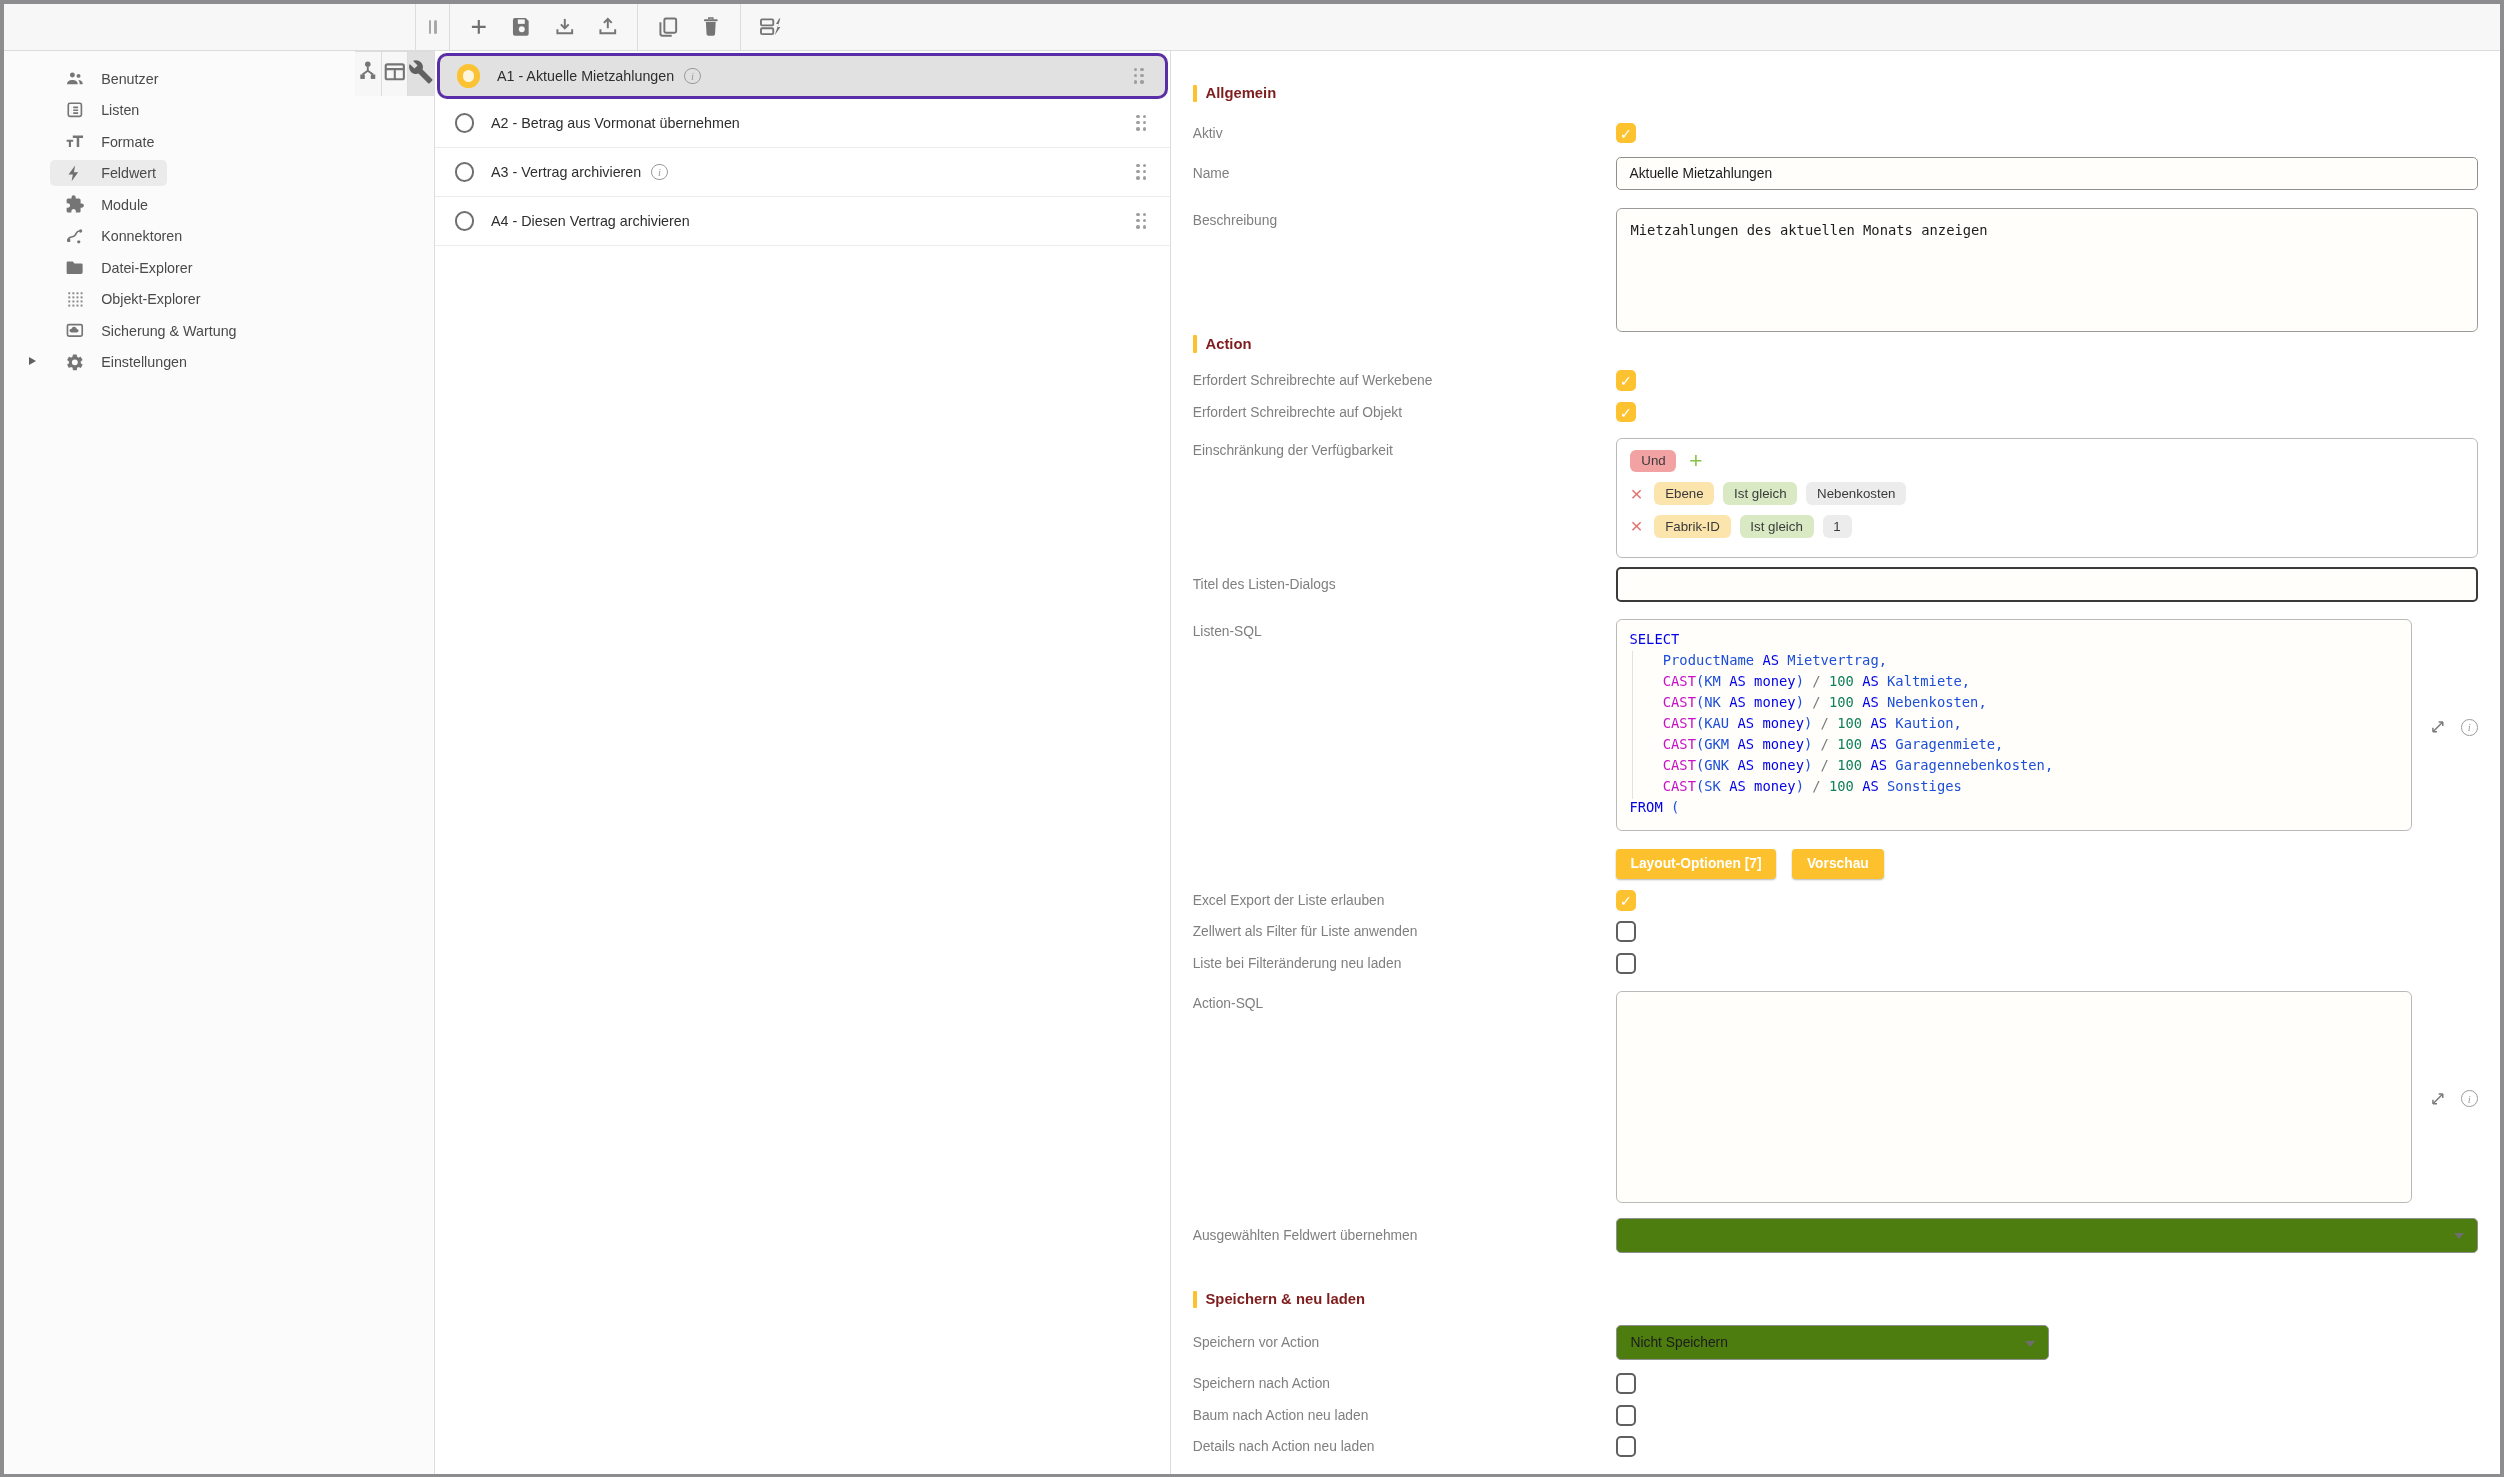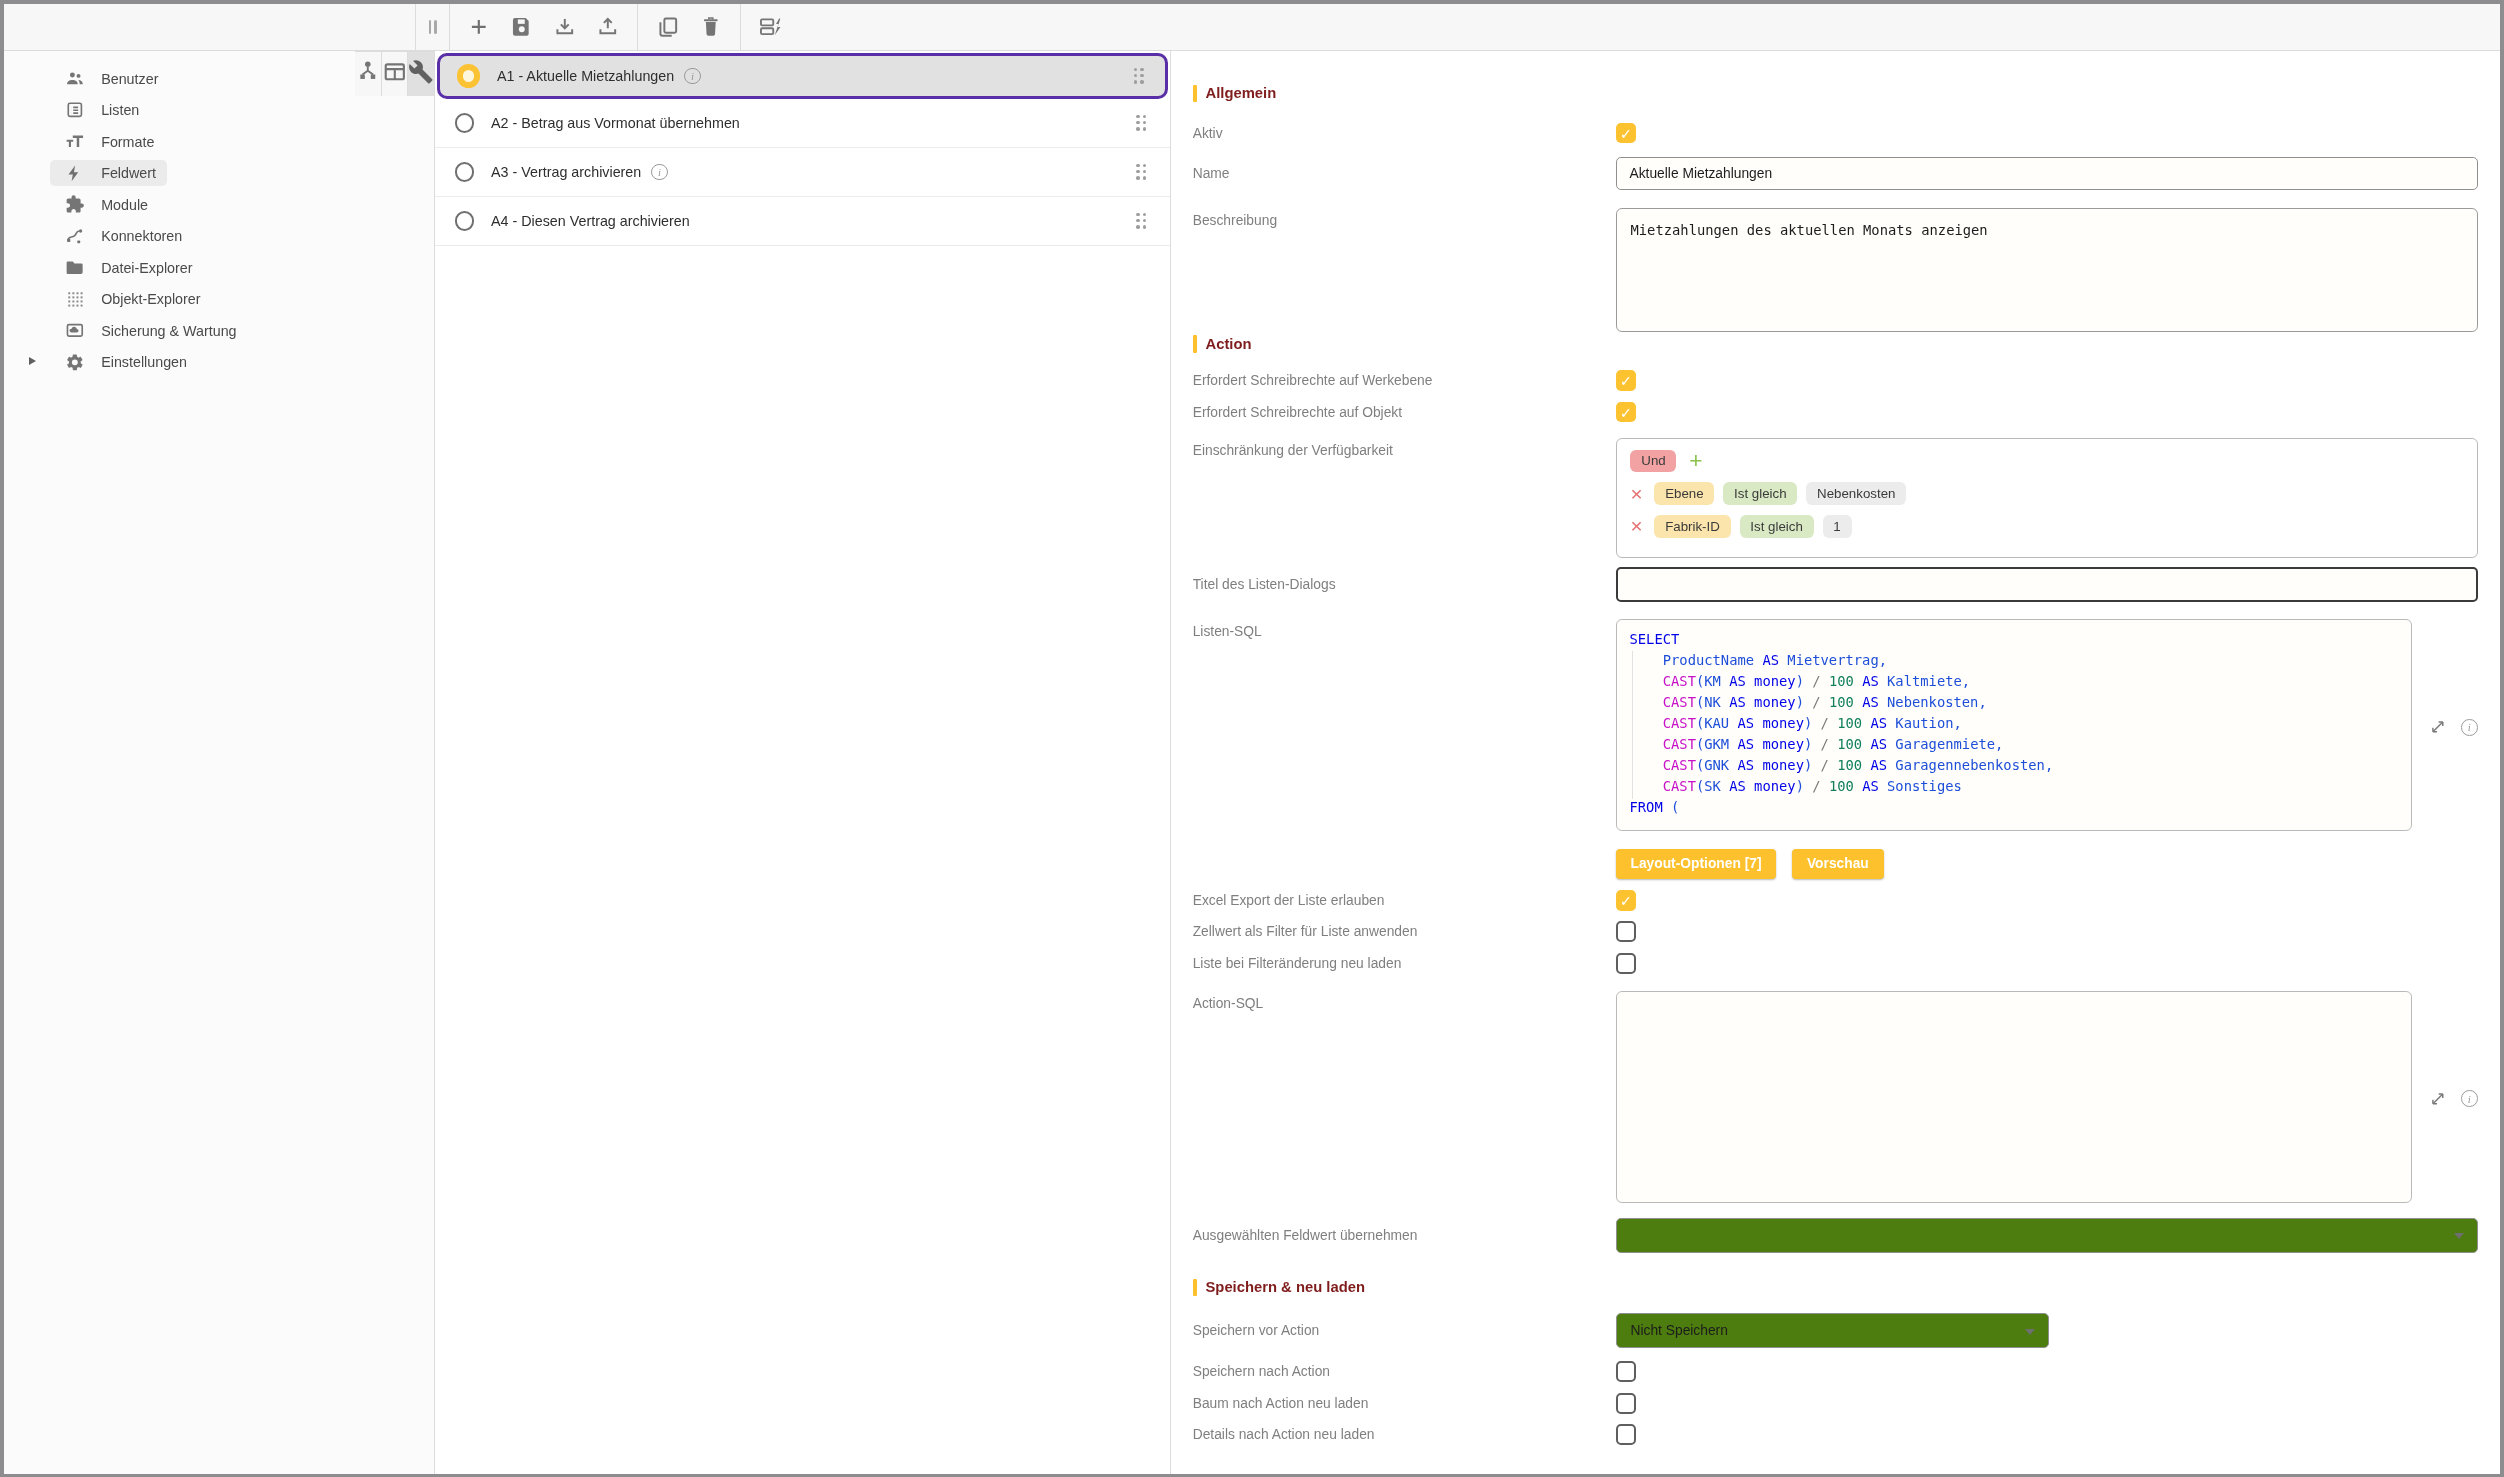--- a/index.html
+++ b/index.html
@@ -75,21 +75,21 @@
   .codebox .guide { position:absolute; left:15.8px; top:30.5px; height:148px; border-left:1px solid #e2e2e2; }
   .tok-k { color:#0000e8; } .tok-m { color:#c710c7; } .tok-n { color:#12805c; } .tok-o { color:#7a7a7a; } .tok-i { color:#1d4ed8; }
   .box-side-ics { display:flex; align-items:center; gap:12.8px; margin-left:16.7px; padding-top:3.9px; }
   .abtn { height:29.6px; border:none; border-radius:3.9px; background:#fcc12d; color:#fff; font-weight:bold; font-size:13.8px; padding:0 14.8px; cursor:pointer; box-shadow:0 1px 2px rgba(0,0,0,.28); font-family:"Liberation Sans","DejaVu Sans",sans-serif; }
   .select { height:35px; border:1px solid #8f8f8f; border-radius:4.9px; background:#4d7c0f; display:flex; align-items:center; padding:0 13.8px; font-size:13.8px; color:#1c1c1c; cursor:pointer; position:relative; }
   .select .caret { position:absolute; right:12.8px; top:50%; margin-top:-2px; width:0; height:0; border-left:5.9px solid transparent; border-right:5.9px solid transparent; border-top:6.9px solid #6f6f6f; }
   .w-440 { width:433px; }
 
   .mt2{margin-top:2px;} .mt6{margin-top:5.9px;} .mt8{margin-top:7.9px;} .mt9{margin-top:8.9px;} .mt10{margin-top:9.9px;}
   .mt11{margin-top:10.8px;} .mt12{margin-top:11.8px;} .mt13{margin-top:12.8px;} .mt15{margin-top:14.8px;} .mt16{margin-top:15.8px;}
-  .mt17{margin-top:19px;} .mt18{margin-top:17.7px;} .mt19{margin-top:18.7px;} .mt24{margin-top:25px;align-items:center;} .mt33{margin-top:32.5px;}
+  .mt17{margin-top:19px;} .mt18{margin-top:17.7px;} .mt19{margin-top:18.7px;} .mt24{margin-top:37px;align-items:center;} .mt33{margin-top:32.5px;}
   .h32{height:31.5px;} .h22{height:21.7px;}
   .icon-btn { cursor:pointer; display:flex; align-items:center; }
 </style>
 </head>
 <body>
 
 <div class="window">
 
   <div class="topbar">
     <div class="topbar-spacer"></div>

